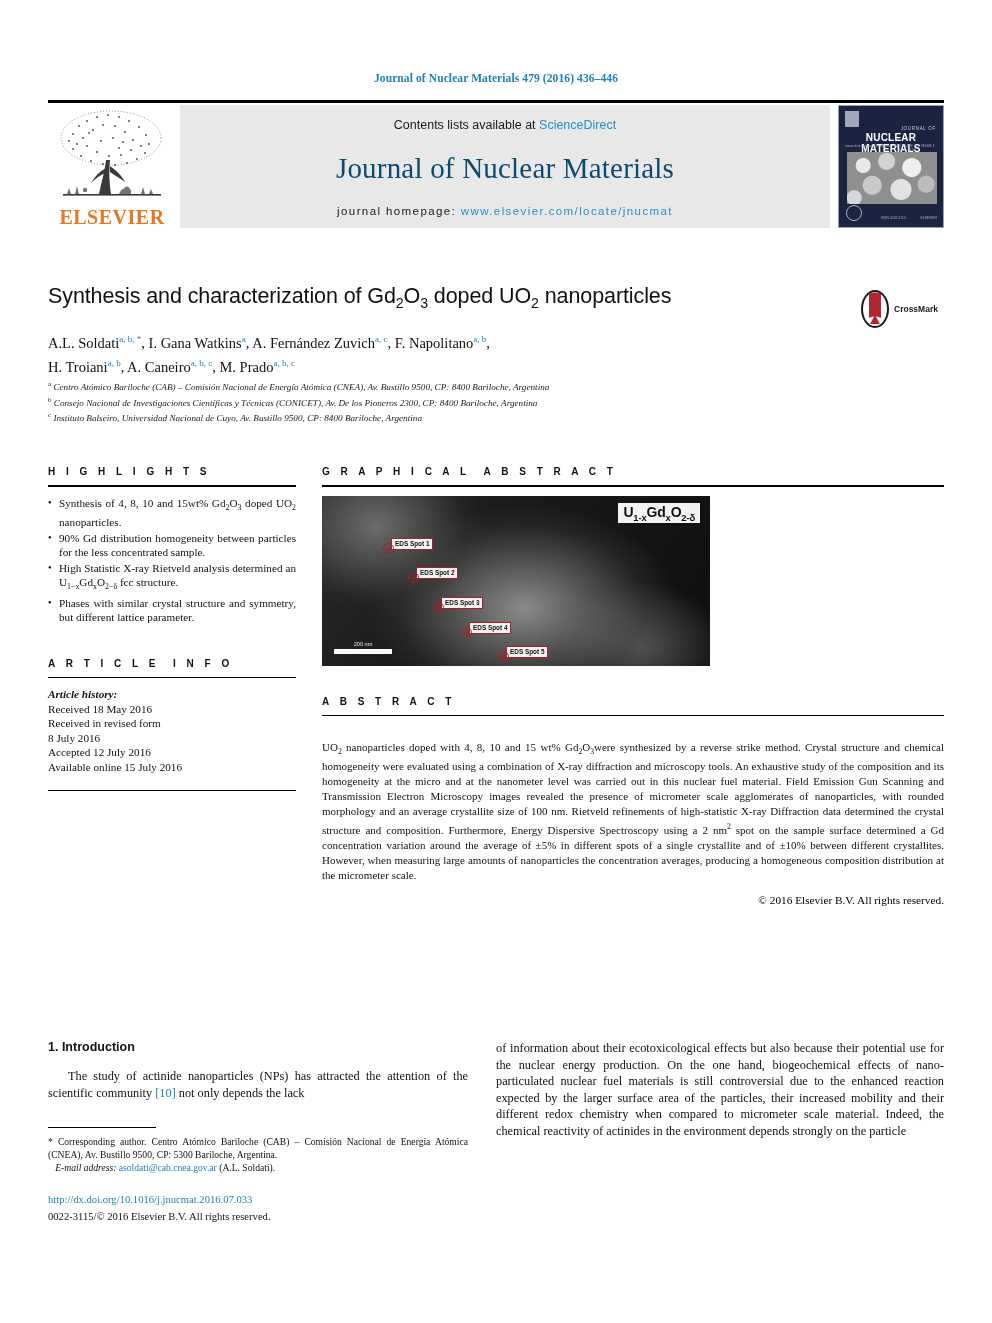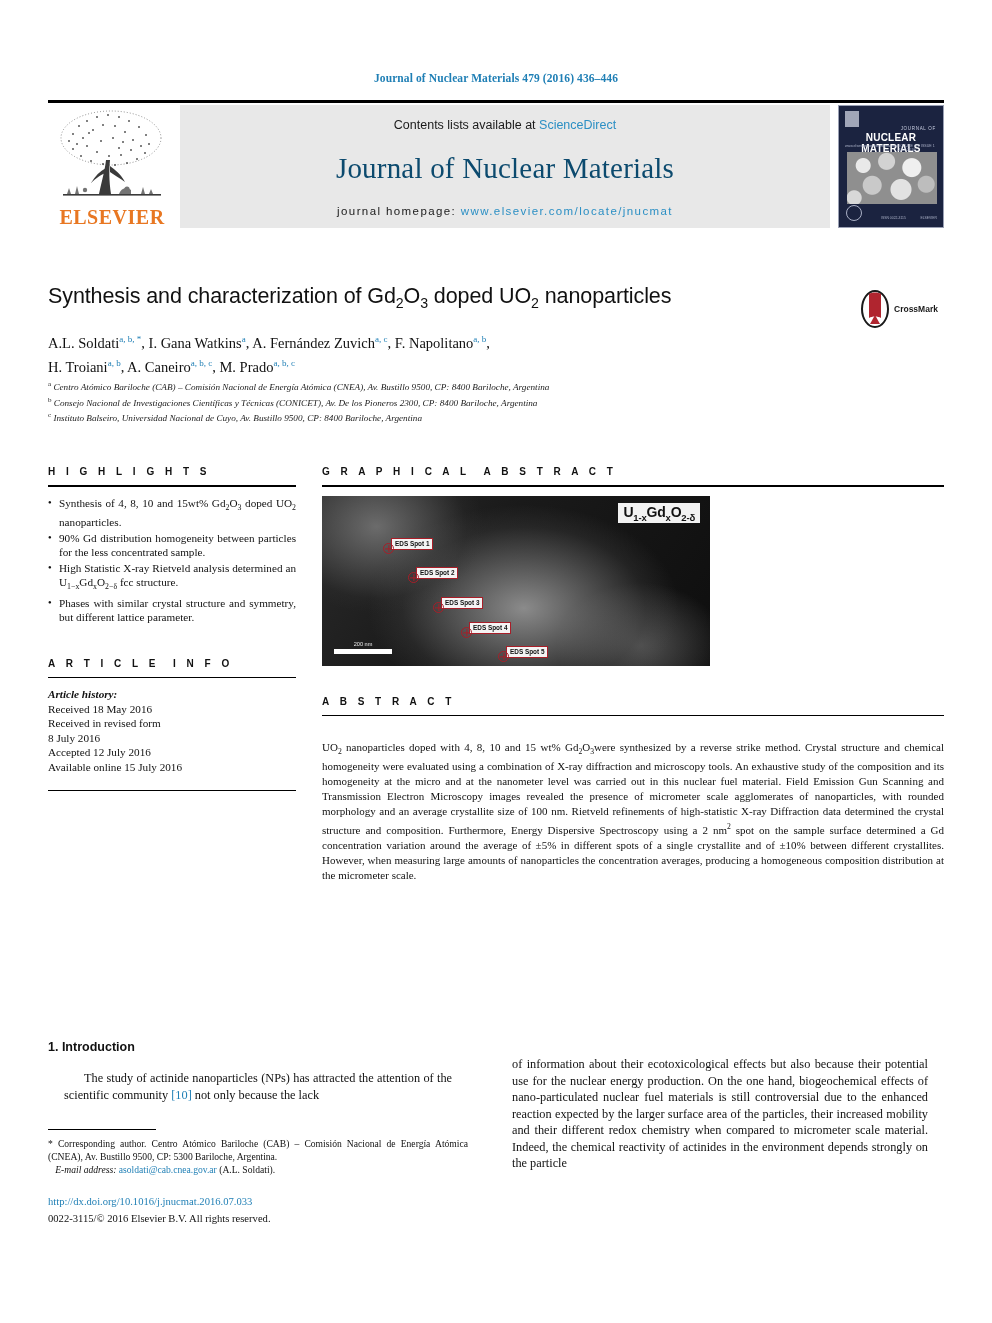--- a/index.html
+++ b/index.html
@@ -310,21 +310,21 @@
     font-weight: bold;
     color: #111;
     margin: 0 0 14px 0;
   }
   .body-text {
     font-family: "Liberation Serif", serif;
     font-size: 12.3px;
     line-height: 16.5px;
     text-align: justify;
     color: #111;
-    margin: 16px;
+    margin: 0;
   }
   .body-text.indent { text-indent: 20px; }
   .ref-link { color: #1f7fb5; }
 
   .footnote-rule {
     width: 108px; height: 1px; background: #000;
     margin: 26px 0 7px 0;
   }
   .footnote {
     font-family: "Liberation Serif", serif;
@@ -554,26 +554,27 @@
     </div>
 
     <div style="height:30px"></div>
 
     <div class="sec-head">A B S T R A C T</div>
     <div class="sec-rule"></div>
 
     <p class="abstract-body">
       UO<sub>2</sub> nanoparticles doped with 4, 8, 10 and 15 wt% Gd<sub>2</sub>O<sub>3</sub>were synthesized by a reverse strike method. Crystal structure and chemical homogeneity were evaluated using a combination of X-ray diffraction and microscopy tools. An exhaustive study of the composition and its homogeneity at the micro and at the nanometer level was carried out in this nuclear fuel material. Field Emission Gun Scanning and Transmission Electron Microscopy images revealed the presence of micrometer scale agglomerates of nanoparticles, with rounded morphology and an average crystallite size of 100 nm. Rietveld refinements of high-statistic X-ray Diffraction data determined the crystal structure and composition. Furthermore, Energy Dispersive Spectroscopy using a 2 nm<sup>2</sup> spot on the sample surface determined a Gd concentration variation around the average of ±5% in different spots of a single crystallite and of ±10% between different crystallites. However, when measuring large amounts of nanoparticles the concentration averages, producing a homogeneous composition distribution at the micrometer scale.
     </p>
+    <div class="copyright">© 2016 Elsevier B.V. All rights reserved.</div>
   </div>
 
   <div class="body-left">
     <h2 class="h1">1. Introduction</h2>
     <p class="body-text indent">
-      <span>The study of actinide nanoparticles (NPs) has attracted the attention of the scientific community </span><span class="ref-link">[10]</span><span> not only because the lack</span>
+      <span>The study of actinide nanoparticles (NPs) has attracted the attention of the scientific community </span><span class="ref-link">[10]</span><span> not only depends the lack</span>
     </p>
 
     <div class="footnote-rule"></div>
     <div class="footnote">
       <span>* Corresponding author. Centro Atómico Bariloche (CAB) – Comisión Nacional de Energía Atómica (CNEA), Av. Bustillo 9500, CP: 5300 Bariloche, Argentina.</span><br>
       &nbsp;&nbsp;&nbsp;<span class="email-label">E-mail address:</span>
       <span class="email">asoldati@cab.cnea.gov.ar</span><span> (A.L. Soldati).</span>
     </div>
 
     <div class="doi-block">

